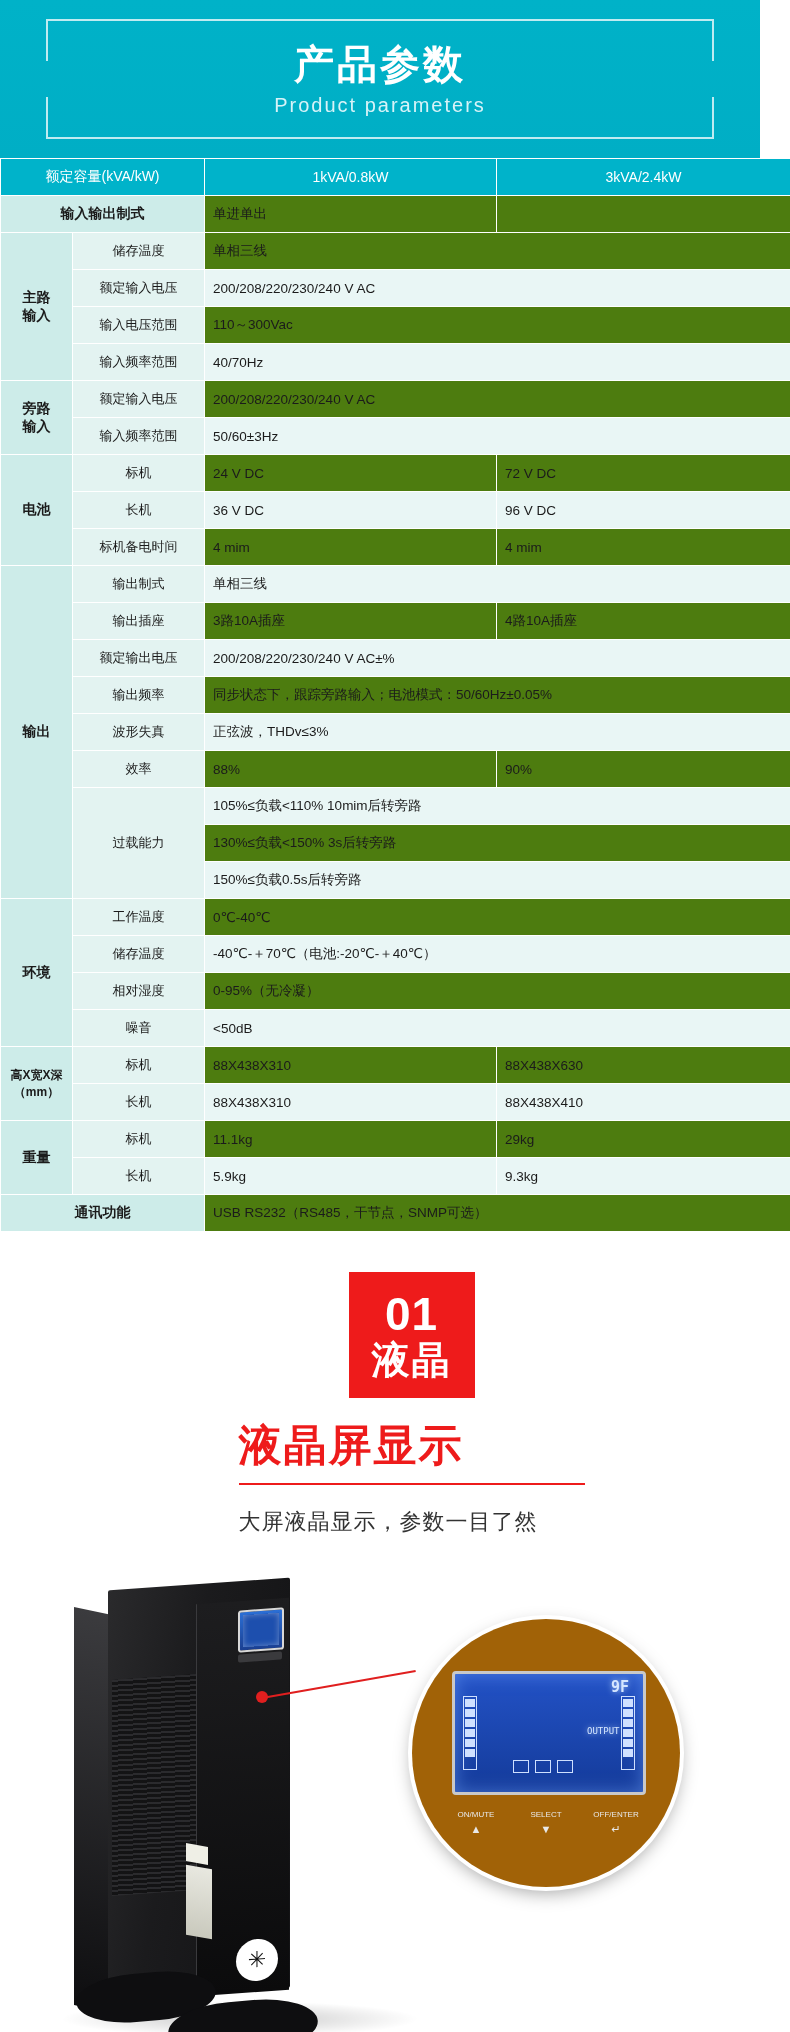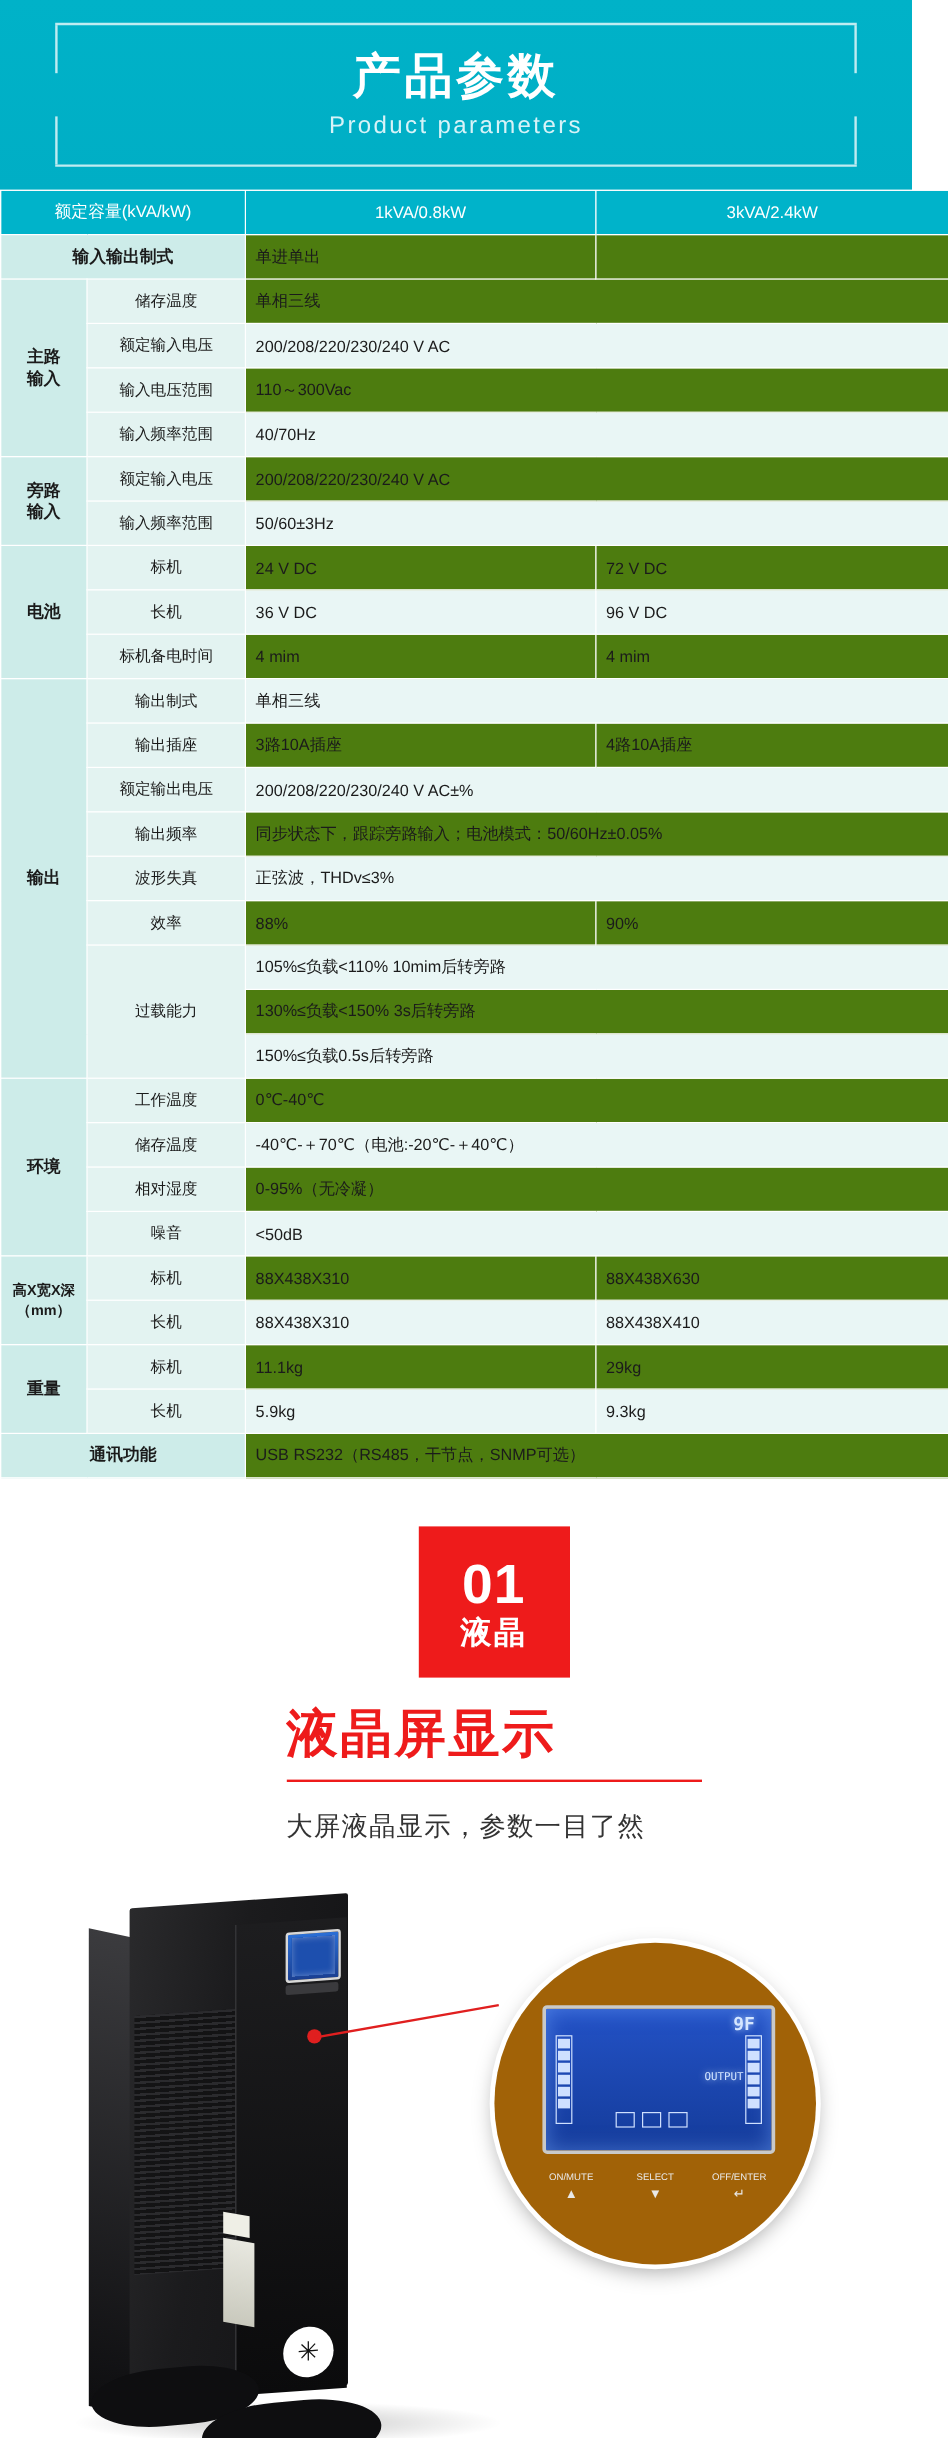--- a/index.html
+++ b/index.html
@@ -98,21 +98,21 @@
     color:#ffffff;
     width:126px;
     height:126px;
     display:flex;
     flex-direction:column;
     align-items:center;
     justify-content:center;
     line-height:1;
   }
   .badge-num{font-size:46px;font-weight:bold;letter-spacing:1px;}
-  .badge-txt{font-size:26px;font-weight:bold;margin-top:4px;letter-spacing:2px;}
+  .badge-txt{font-size:38px;font-weight:bold;margin-top:4px;letter-spacing:2px;}
   .sec-right{display:flex;flex-direction:column;justify-content:center;}
   .sec-title{
     color:#ee1b1b;
     font-size:43px;
     font-weight:bold;
     letter-spacing:2px;
     line-height:1.1;
     margin-bottom:14px;
   }
   .sec-sub{

